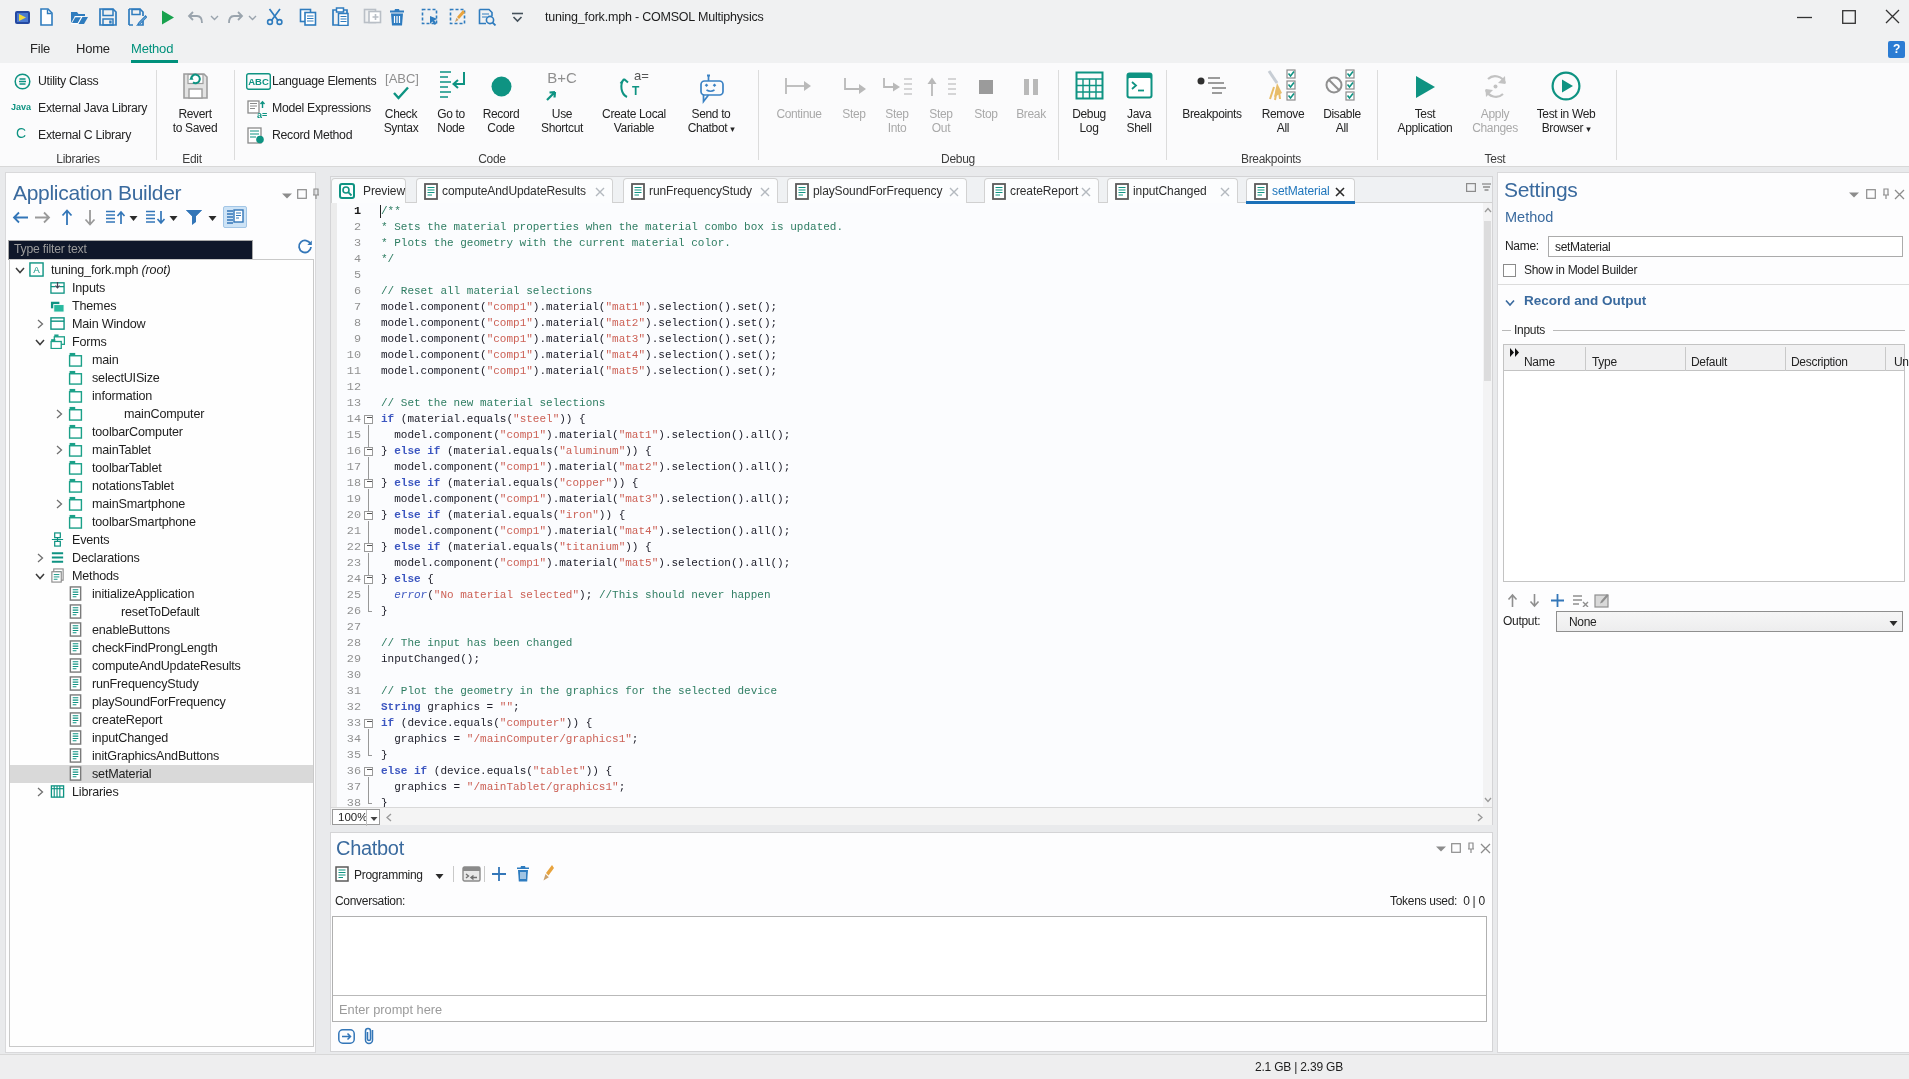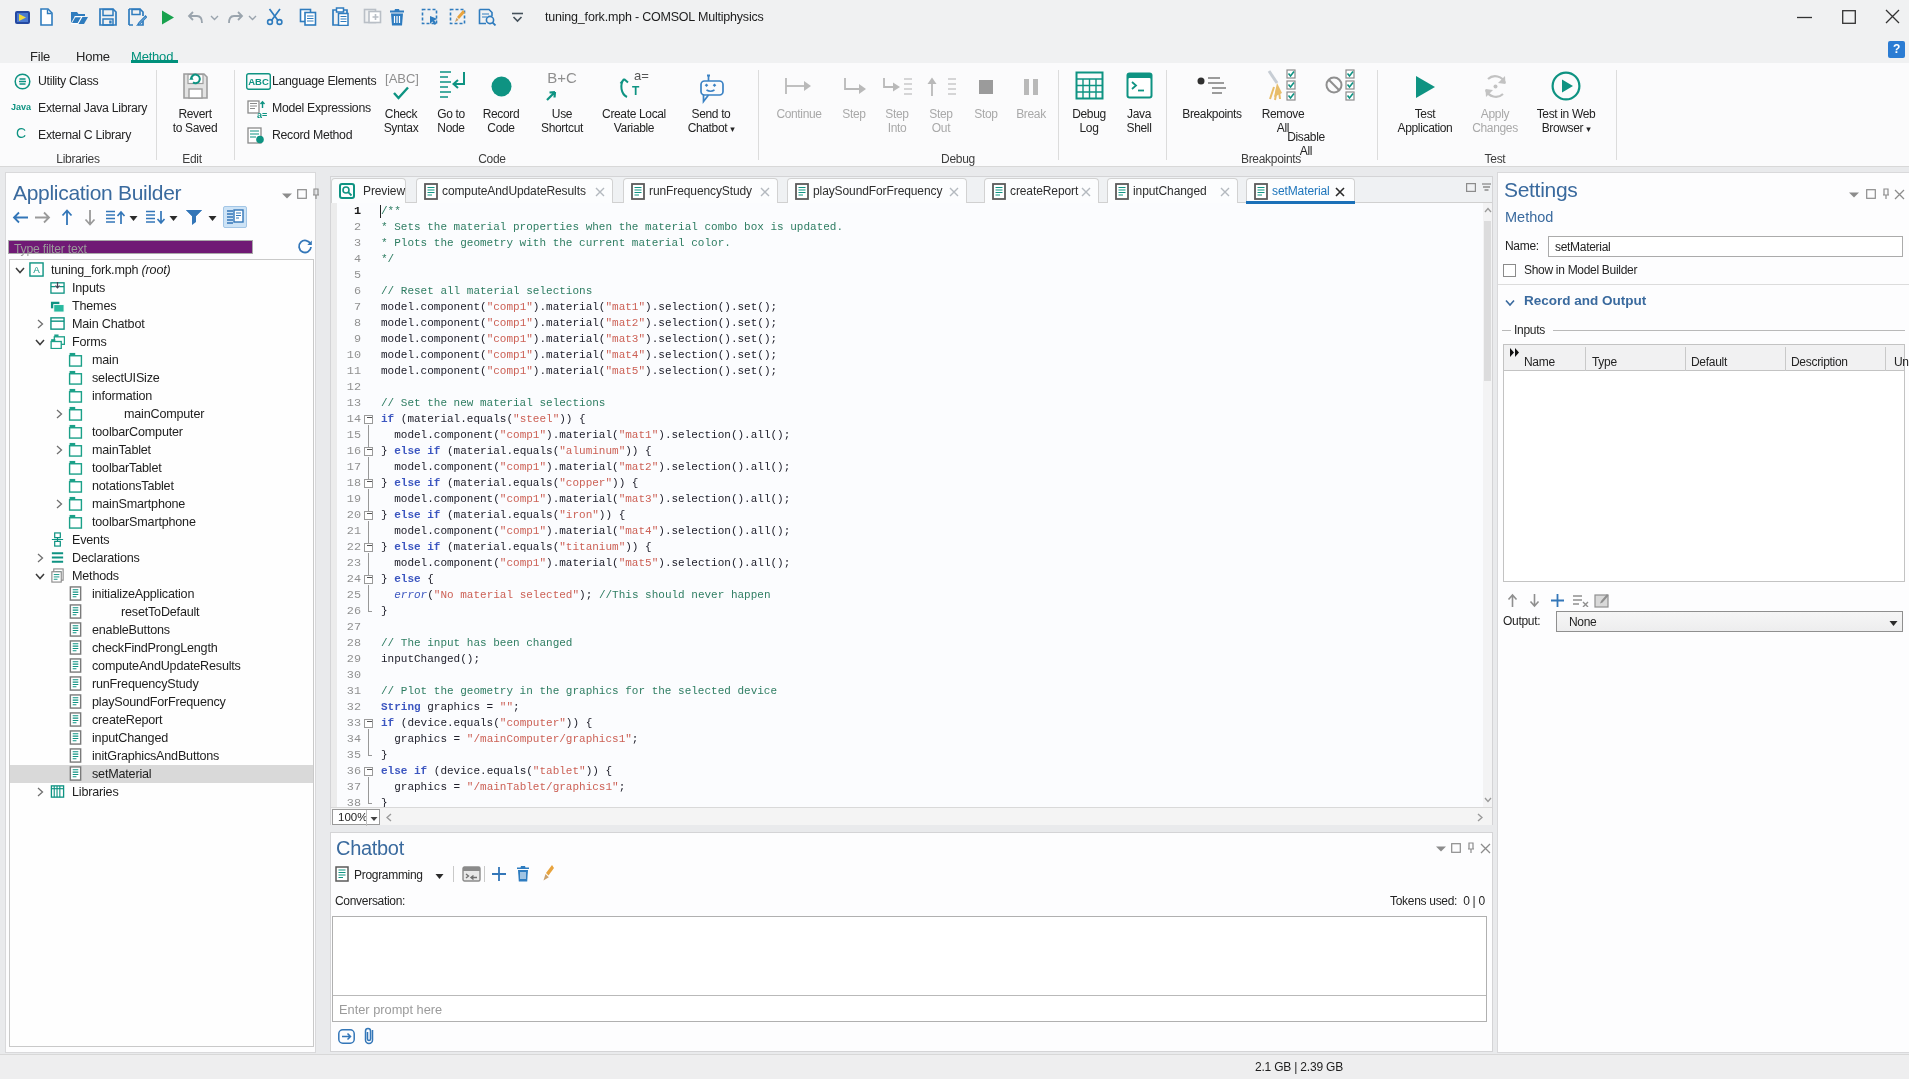--- a/index.html
+++ b/index.html
@@ -7,39 +7,39 @@
 body { font-family:"Liberation Sans", sans-serif; background:#e9eaec; position:relative; color:#1e1e1e; }
 .abs { position:absolute; }
 svg { display:block; }
 
 
 #titlebar { left:0; top:0; width:1909px; height:35px; background:#f0f1f2; }
 #titletext { left:545px; top:10px; font-size:12.5px; letter-spacing:-0.2px; color:#1c1c1c; }
 
 
 #menurow { left:0; top:35px; width:1909px; height:28px; background:#f0f1f2; }
-.menuitem { position:absolute; top:6px; font-size:13px; letter-spacing:-0.2px; color:#262626;margin-top:8px; }
+.menuitem { position:absolute; top:6px; font-size:13px; letter-spacing:-0.2px; color:#262626; }
 #mi-method { color:#00917c; }
 #methodline { left:131px; top:60px; width:47px; height:3px; background:#00917c; position:absolute; z-index:6; }
 
 
 #ribbon { left:0; top:63px; width:1909px; height:104px; background:#fbfbfc; border-bottom:1px solid #d8d8d8; }
 .rsep { position:absolute; top:7px; width:1px; height:90px; background:#dcdcdc; }
 .rlabel { position:absolute; top:89px; width:120px; text-align:center; font-size:12px; letter-spacing:-0.3px; color:#3d3d3d; }
 .rsmall { position:absolute; font-size:12.3px; letter-spacing:-0.3px; color:#242424; white-space:nowrap; }
 .rbig { position:absolute; width:90px; text-align:center; font-size:12px; letter-spacing:-0.35px; color:#242424; line-height:14px; }
 .dis { color:#a9a9a9; }
 .ptitle { font-size:21px; letter-spacing:-0.3px; color:#3a6a9e; position:absolute; }
 
 
 #leftpanel { left:5px; top:172px; width:311px; height:881px; background:#fdfdfe; border:1px solid #d9d9db; }
 #treebox { position:absolute; left:3px; top:86px; width:305px; height:788px; border:1px solid #c9c9c9; background:#fefefe; overflow:hidden; }
 .trow { position:absolute; height:18px; font-size:12.6px; letter-spacing:-0.2px; white-space:nowrap; }
 .trow span.lbl { position:absolute; top:2px; }
-#filterbox { position:absolute; left:2px; top:67px; width:245px; height:14px; border:1px solid #a9a9a9; background:#701a75; font-size:12.2px; letter-spacing:-0.2px; color:#9b9b9b; padding:1px 0 0 5px; }
+#filterbox { position:absolute; left:2px; top:67px; width:245px; height:20px; border:1px solid #a9a9a9; background:#0f172a; font-size:12.2px; letter-spacing:-0.2px; color:#9b9b9b; padding:1px 0 0 5px; }
 
 
 #editor { left:330px; top:176px; width:1163px; height:649px; background:#fbfcfe; border:1px solid #d4d4d6; }
 #tabbar { position:absolute; left:0; top:0; width:1161px; height:26px; background:#eff1f3; border-bottom:1px solid #d0d0d0; }
 .tab { position:absolute; top:1px; height:25px; background:#fcfdfe; border:1px solid #d2d2d2; border-bottom:none; border-radius:4px 4px 0 0; font-size:12px; letter-spacing:-0.1px; color:#2e2e2e; white-space:nowrap; }
 .tab .tx { position:absolute; top:5px; }
 #gutterstrip { position:absolute; left:0; top:26px; width:6px; height:604px; background:#ececec; }
 #linenums { position:absolute; left:7px; top:26px; width:23px; text-align:right; white-space:pre; font-family:"Liberation Mono", monospace; font-size:11.8px; line-height:16px; color:#919191; }
 #code { position:absolute; left:50px; top:26px; font-family:"Liberation Mono", monospace; font-size:11px; line-height:16px; color:#20202c; white-space:pre; }
 .kw { color:#3c56c0; font-weight:bold; }
@@ -332,21 +332,21 @@
         <rect x="21" y="23" width="8" height="8"></rect>
       </g>
       <g stroke="#0e9382" stroke-width="1.6" fill="none">
         <path d="M22.5 4.5 L24.5 7 L28 2.5"></path>
         <path d="M22.5 15.5 L24.5 18 L28 13.5"></path>
         <path d="M22.5 26.5 L24.5 29 L28 24.5"></path>
       </g>
       <circle cx="9" cy="16" r="7.5" fill="none" stroke="#8f8f8f" stroke-width="2"></circle>
       <path d="M3.8 10.8 L14.2 21.2" stroke="#8f8f8f" stroke-width="2"></path>
     </svg>
-  <div class="rbig" style="left:1261px;top:44px;margin-top:23px;">Disable<br>All</div>
+  <div class="rbig" style="left:1297px;top:44px;">Disable<br>All</div>
 
   <svg class="abs" style="left:1413px;top:12px;" width="24" height="24" viewBox="0 0 24 24">
       <path d="M3 1 L22 12 L3 23 Z" fill="#0e9382"></path>
     </svg>
   <div class="rbig" style="left:1380px;top:44px;">Test<br>Application</div>
   <svg class="abs" style="left:1481px;top:9px;" width="29" height="29" viewBox="0 0 29 29">
       <path d="M7 7 A10.5 10.5 0 0 1 24 11 M22 22 A10.5 10.5 0 0 1 5 18" fill="none" stroke="#c2c2c2" stroke-width="2.2"></path>
       <path d="M24 4 L24.5 12 L17 11 Z" fill="#c2c2c2"></path>
       <path d="M5 25 L4.5 17 L12 18 Z" fill="#c2c2c2"></path>
       <circle cx="14.5" cy="14.5" r="2" fill="#c2c2c2"></circle>
@@ -501,21 +501,21 @@
         </svg>
 <span class="lbl" style="left:62px;">Themes</span>
 </div>
 <div class="trow" style="top:55px;">
 <svg class="abs" style="left:26px;top:4px;" width="8" height="10">
           <use href="#i-chevR"></use>
         </svg>
 <svg class="abs" style="left:40px;top:1px;" width="15" height="15">
           <use href="#i-window"></use>
         </svg>
-<span class="lbl" style="left:62px;">Main Chatbot</span>
+<span class="lbl" style="left:62px;">Main Window</span>
 </div>
 <div class="trow" style="top:73px;">
 <svg class="abs" style="left:25px;top:5px;" width="10" height="8">
           <use href="#i-chevD"></use>
         </svg>
 <svg class="abs" style="left:40px;top:1px;" width="15" height="15">
           <use href="#i-forms"></use>
         </svg>
 <span class="lbl" style="left:62px;">Forms</span>
 </div>

